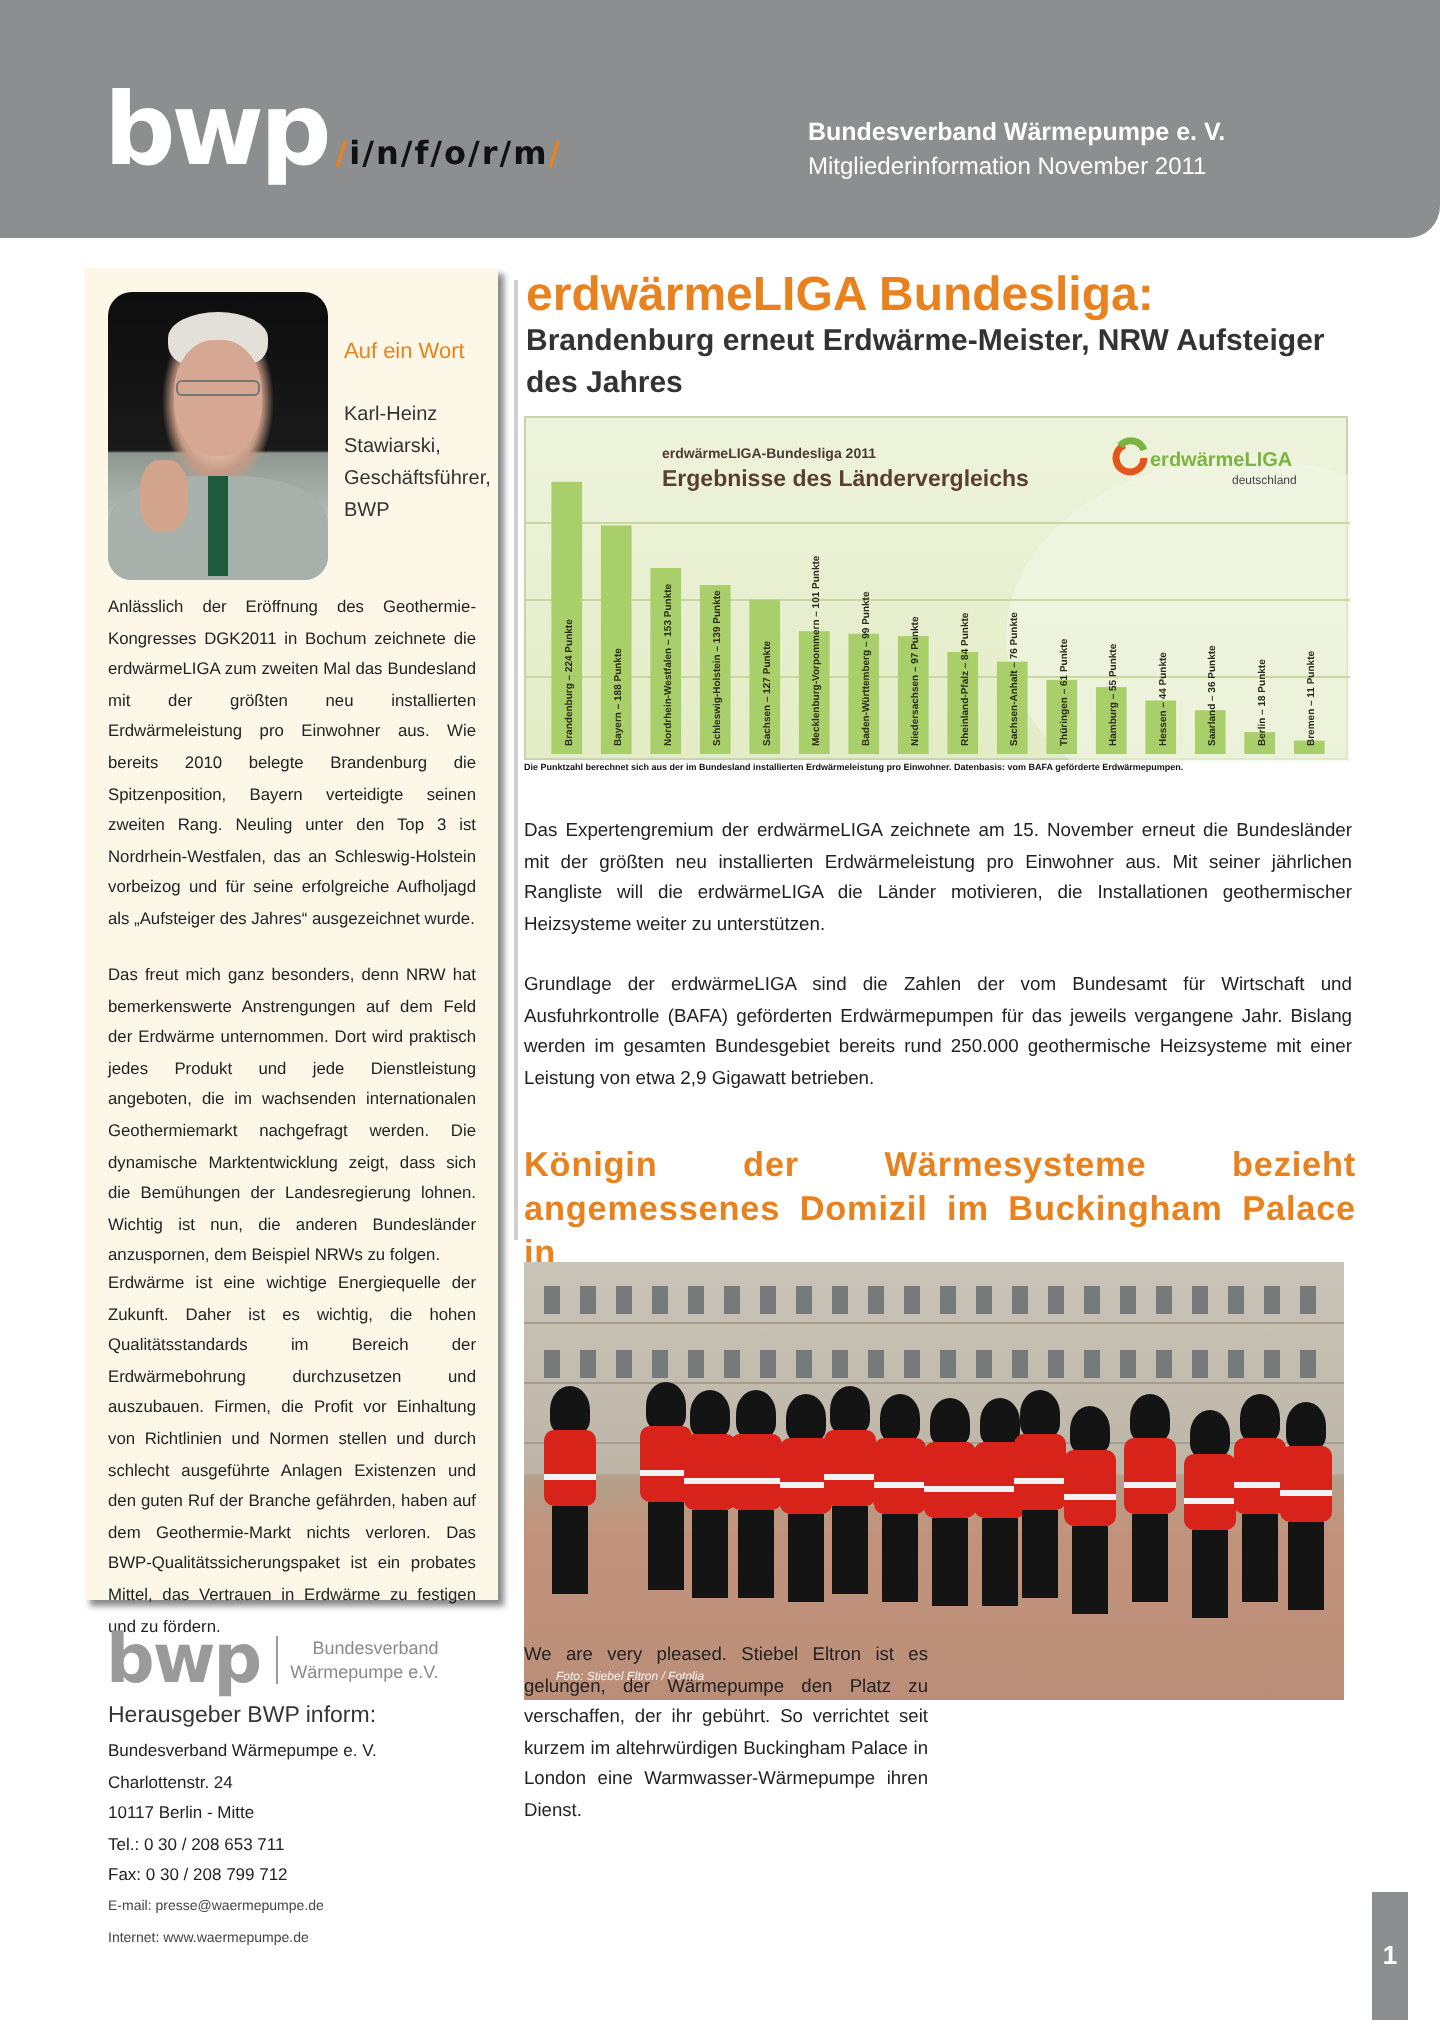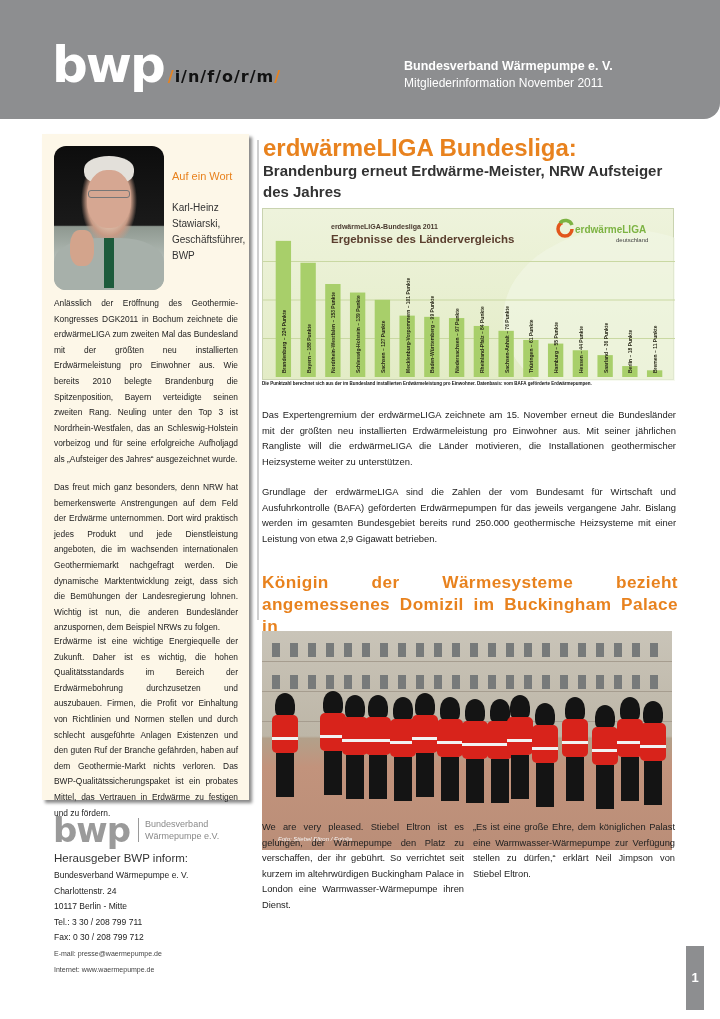--- a/index.html
+++ b/index.html
@@ -27,21 +27,21 @@
   .aufwort { position: absolute; left: 130px; top: 36px; color: #e8821e; font-size: 11px; }
   .author { position: absolute; left: 130px; top: 66px; font-size: 10px; line-height: 16px; color: #333; width: 75px; }
   .sb-text { position: absolute; left: 12px; width: 184px; font-size: 8.4px; line-height: 15.6px; text-align: justify; color: #222; }
   .sb-p1 { top: 162px; }
   .sb-p2 { top: 346px; }
   .sb-p3 { top: 500px; }
 
   
   .imprint-logo { position: absolute; left: 53px; top: 810px; display: flex; align-items: center; }
   .imprint-bwp { font-family: "DejaVu Sans", sans-serif; font-weight: bold; font-size: 34px; color: #9a9a9a; letter-spacing: -1px; }
-  .imprint-org { border-left: 1px solid #9a9a9a; margin-left: 8px; padding-left: 6px; font-size: 9px; line-height: 12px; color: #8a8a8a; }
+  .imprint-org { border-left: 1px solid #9a9a9a; margin-left: 8px; padding-left: 6px; font-size: 9px; line-height: 12px; color: #8a8a8a; text-align: right; }
   .imprint-title { position: absolute; left: 54px; top: 852px; font-size: 11.5px; color: #333; }
   .imprint-lines { position: absolute; left: 54px; top: 868px; font-size: 8.5px; line-height: 15.6px; color: #222; }
   .imprint-lines .small { font-size: 7px; line-height: 16px; color: #444; }
 
   
   .main-rule { position: absolute; left: 257px; top: 140px; width: 2px; height: 480px; background: #cfcfcf; }
   .h1 { position: absolute; left: 263px; top: 134px; font-size: 24px; font-weight: bold; color: #e8821e; }
   .h1sub { position: absolute; left: 263px; top: 160px; font-size: 15px; line-height: 21px; color: #333; width: 420px; }
   .chart-box { position: absolute; left: 262px; top: 208px; width: 412px; height: 172px; background: linear-gradient(180deg, #eef3dc 0%, #e3ecc6 100%); border: 1px solid #c9d3b0; }
   .chart-box svg { position: absolute; left: 0; top: 0; }
@@ -107,21 +107,21 @@
   <div class="imprint-org">
     <div>Bundesverband</div>
     <div>Wärmepumpe e.V.</div>
   </div>
 </div>
 <div class="imprint-title">Herausgeber BWP inform:</div>
 <div class="imprint-lines">
   <div>Bundesverband Wärmepumpe e. V.</div>
   <div>Charlottenstr. 24</div>
   <div>10117 Berlin - Mitte</div>
-  <div>Tel.: 3 30 / 208 799 711</div>
+  <div>Tel.: 0 30 / 208 653 711</div>
   <div>Fax: 0 30 / 208 799 712</div>
   <div class="small">E-mail: presse@waermepumpe.de</div>
   <div class="small">Internet: www.waermepumpe.de</div>
 </div>
 
 <div class="main-rule"></div>
 <h1 class="h1">erdwärmeLIGA Bundesliga:</h1>
 <h2 class="h1sub">Brandenburg erneut Erdwärme-Meister, NRW Aufsteiger des Jahres</h2>
 
 <div class="chart-box">
@@ -315,18 +315,17 @@
       <div class="belt"></div>
       <div class="legs"></div>
     </div>
     <div class="photo-credit">Foto: Stiebel Eltron / Fotolia</div>
 </div>
 
 <div class="col-text col-left">
   <div>We are very pleased. Stiebel Eltron ist es gelungen, der Wärmepumpe den Platz zu verschaffen, der ihr gebührt. So verrichtet seit kurzem im altehrwürdigen Buckingham Palace in London eine Warmwasser-Wärmepumpe ihren Dienst.</div>
 </div>
 <div class="col-text col-right">
-  <div>„Es ist eine große Ehre, dem königlichen Palast eine Warmwasser-Wärmepumpe zur Verfügung stellen zu dürfen,“ erklärt Neil Jimpson von Stiebel Eltron.</div>
 </div>
 
 <div class="page-tab">
   <div class="page-num">1</div>
 </div>
 
 </body></html>

